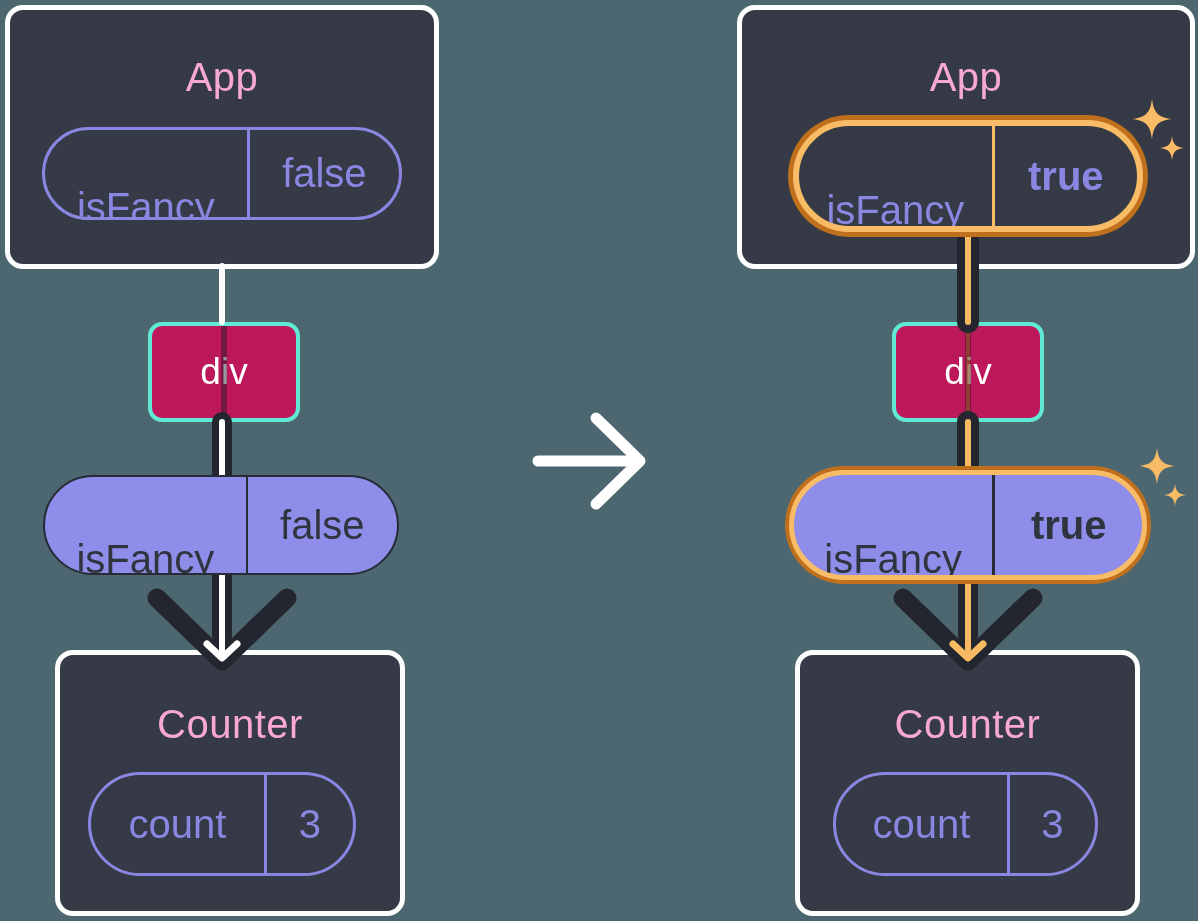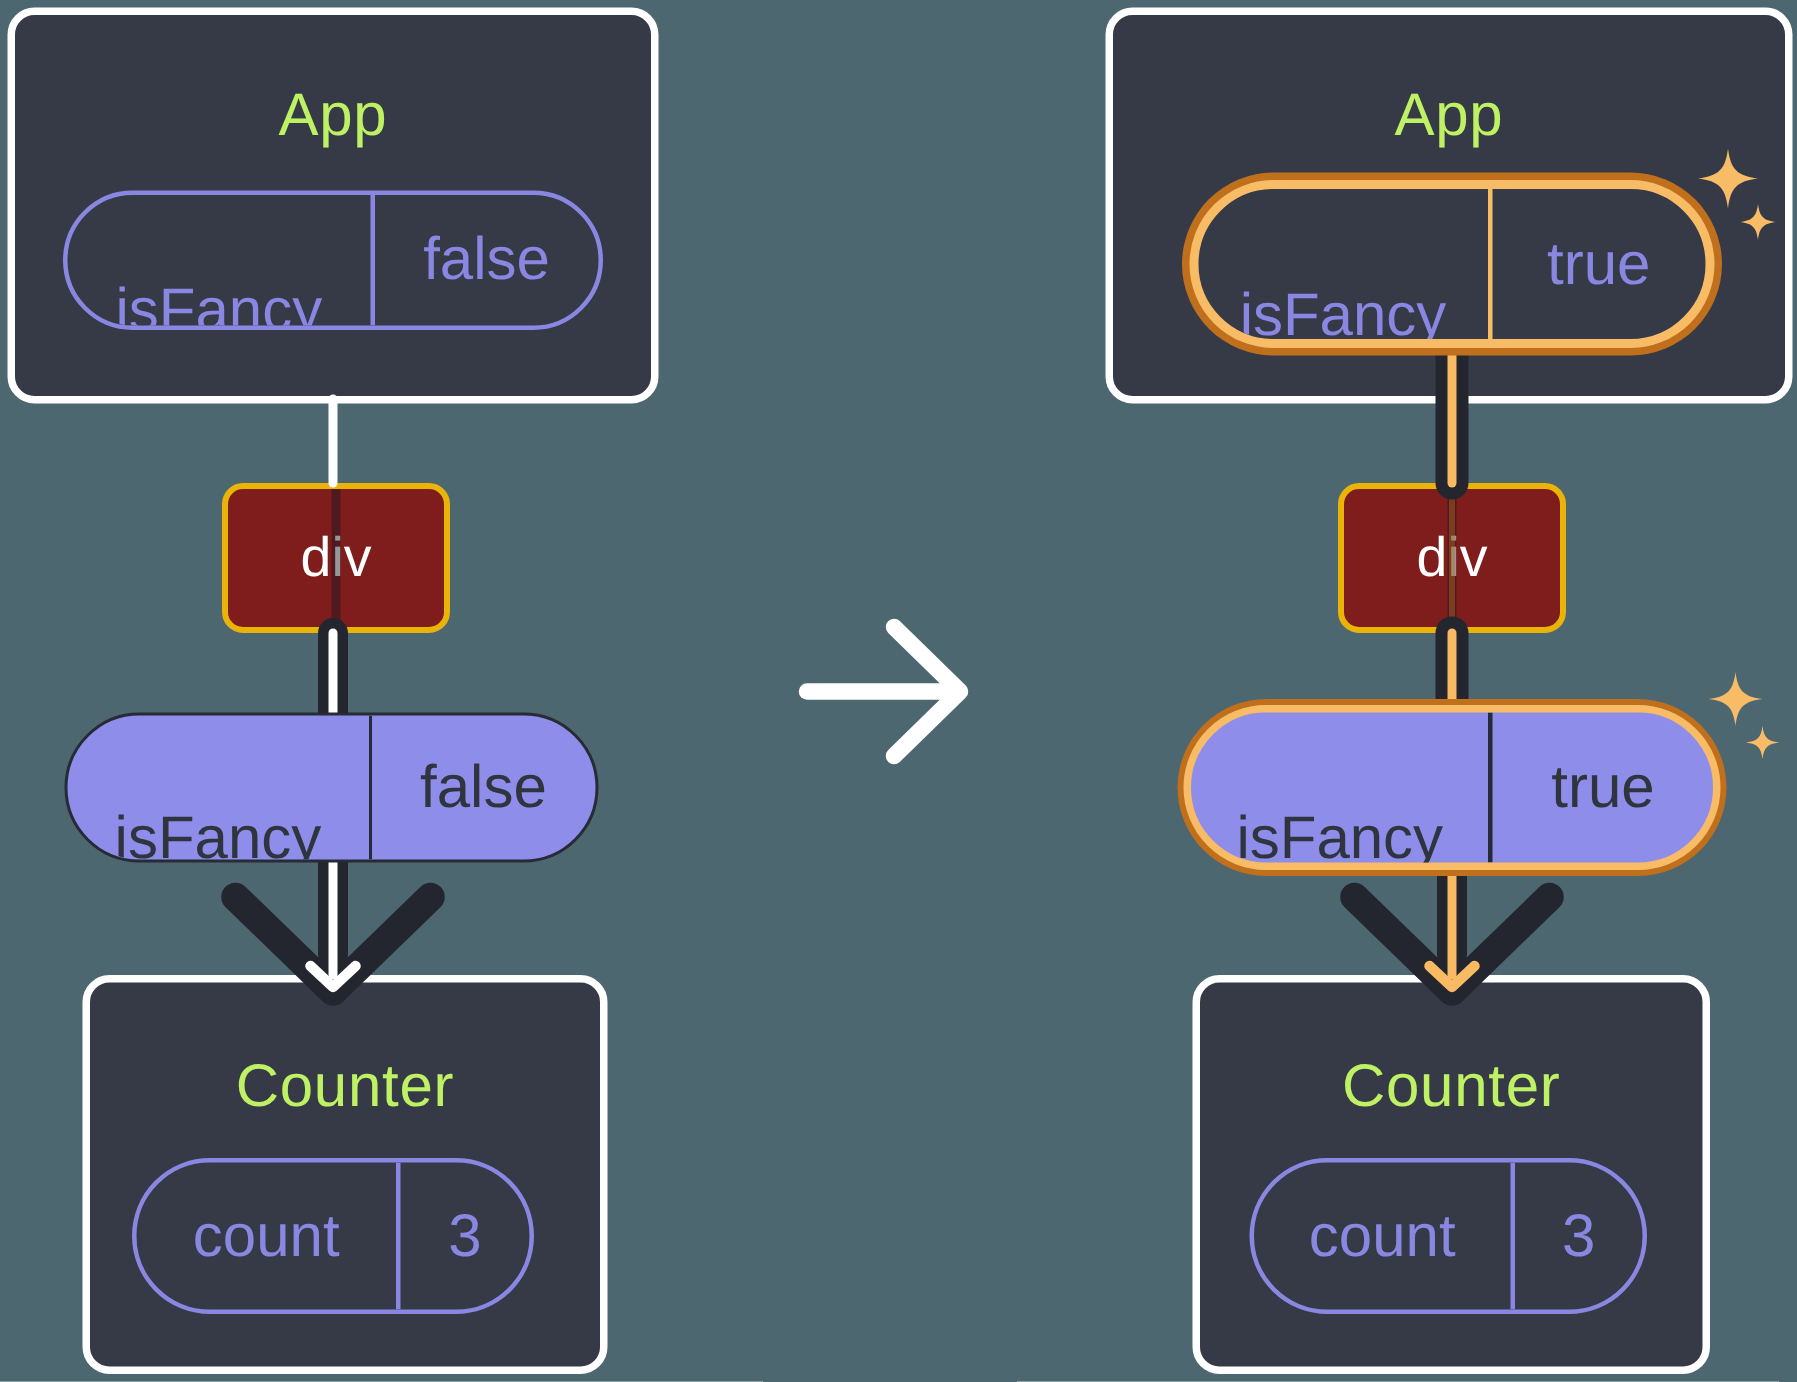--- a/index.html
+++ b/index.html
@@ -15,29 +15,29 @@
     background: #353a46;
     border: 5px solid #ffffff;
     border-radius: 18px;
     box-sizing: border-box;
     z-index: 1;
   }
   .card-title {
     position: absolute;
     left: 0; right: 0;
     text-align: center;
-    color: #bef264;
+    color: #f9a8d4;
     font-size: 40px;
     font-weight: 500;
     letter-spacing: 0.5px;
   }
   .divnode {
     position: absolute;
-    background: #7f1d1d;
-    border: 4px solid #eab308;
+    background: #be185d;
+    border: 4px solid #5eead4;
     border-radius: 14px;
     box-sizing: border-box;
     z-index: 2;
     display: flex; align-items: center; justify-content: center;
     color: #ffffff; font-size: 37px; font-weight: 500;
   }
   .trace {
     position: absolute; top: 0; bottom: 0; left: 50%;
     width: 6px; transform: translateX(-50%);
     background: rgba(22,25,31,0.45);
@@ -58,21 +58,21 @@
   }
   .pill .seg {
     display: flex; align-items: center; justify-content: center;
     box-sizing: border-box;
     height: 100%;
   }
   .seg.k { width: 57%; margin-top: 34px; }
   .seg.v { width: 43%; }
   .seg.k2 { width: 66%; }
   .seg.v2 { width: 34%; }
-  .bold { font-weight: 400; }
+  .bold { font-weight: 700; }
 
   
   .pill.outline {
     border: 3px solid #8a87e2;
     color: #8a87e2;
     background: transparent;
   }
   .pill.outline .seg + .seg { border-left: 3px solid #8a87e2; }
 
   

